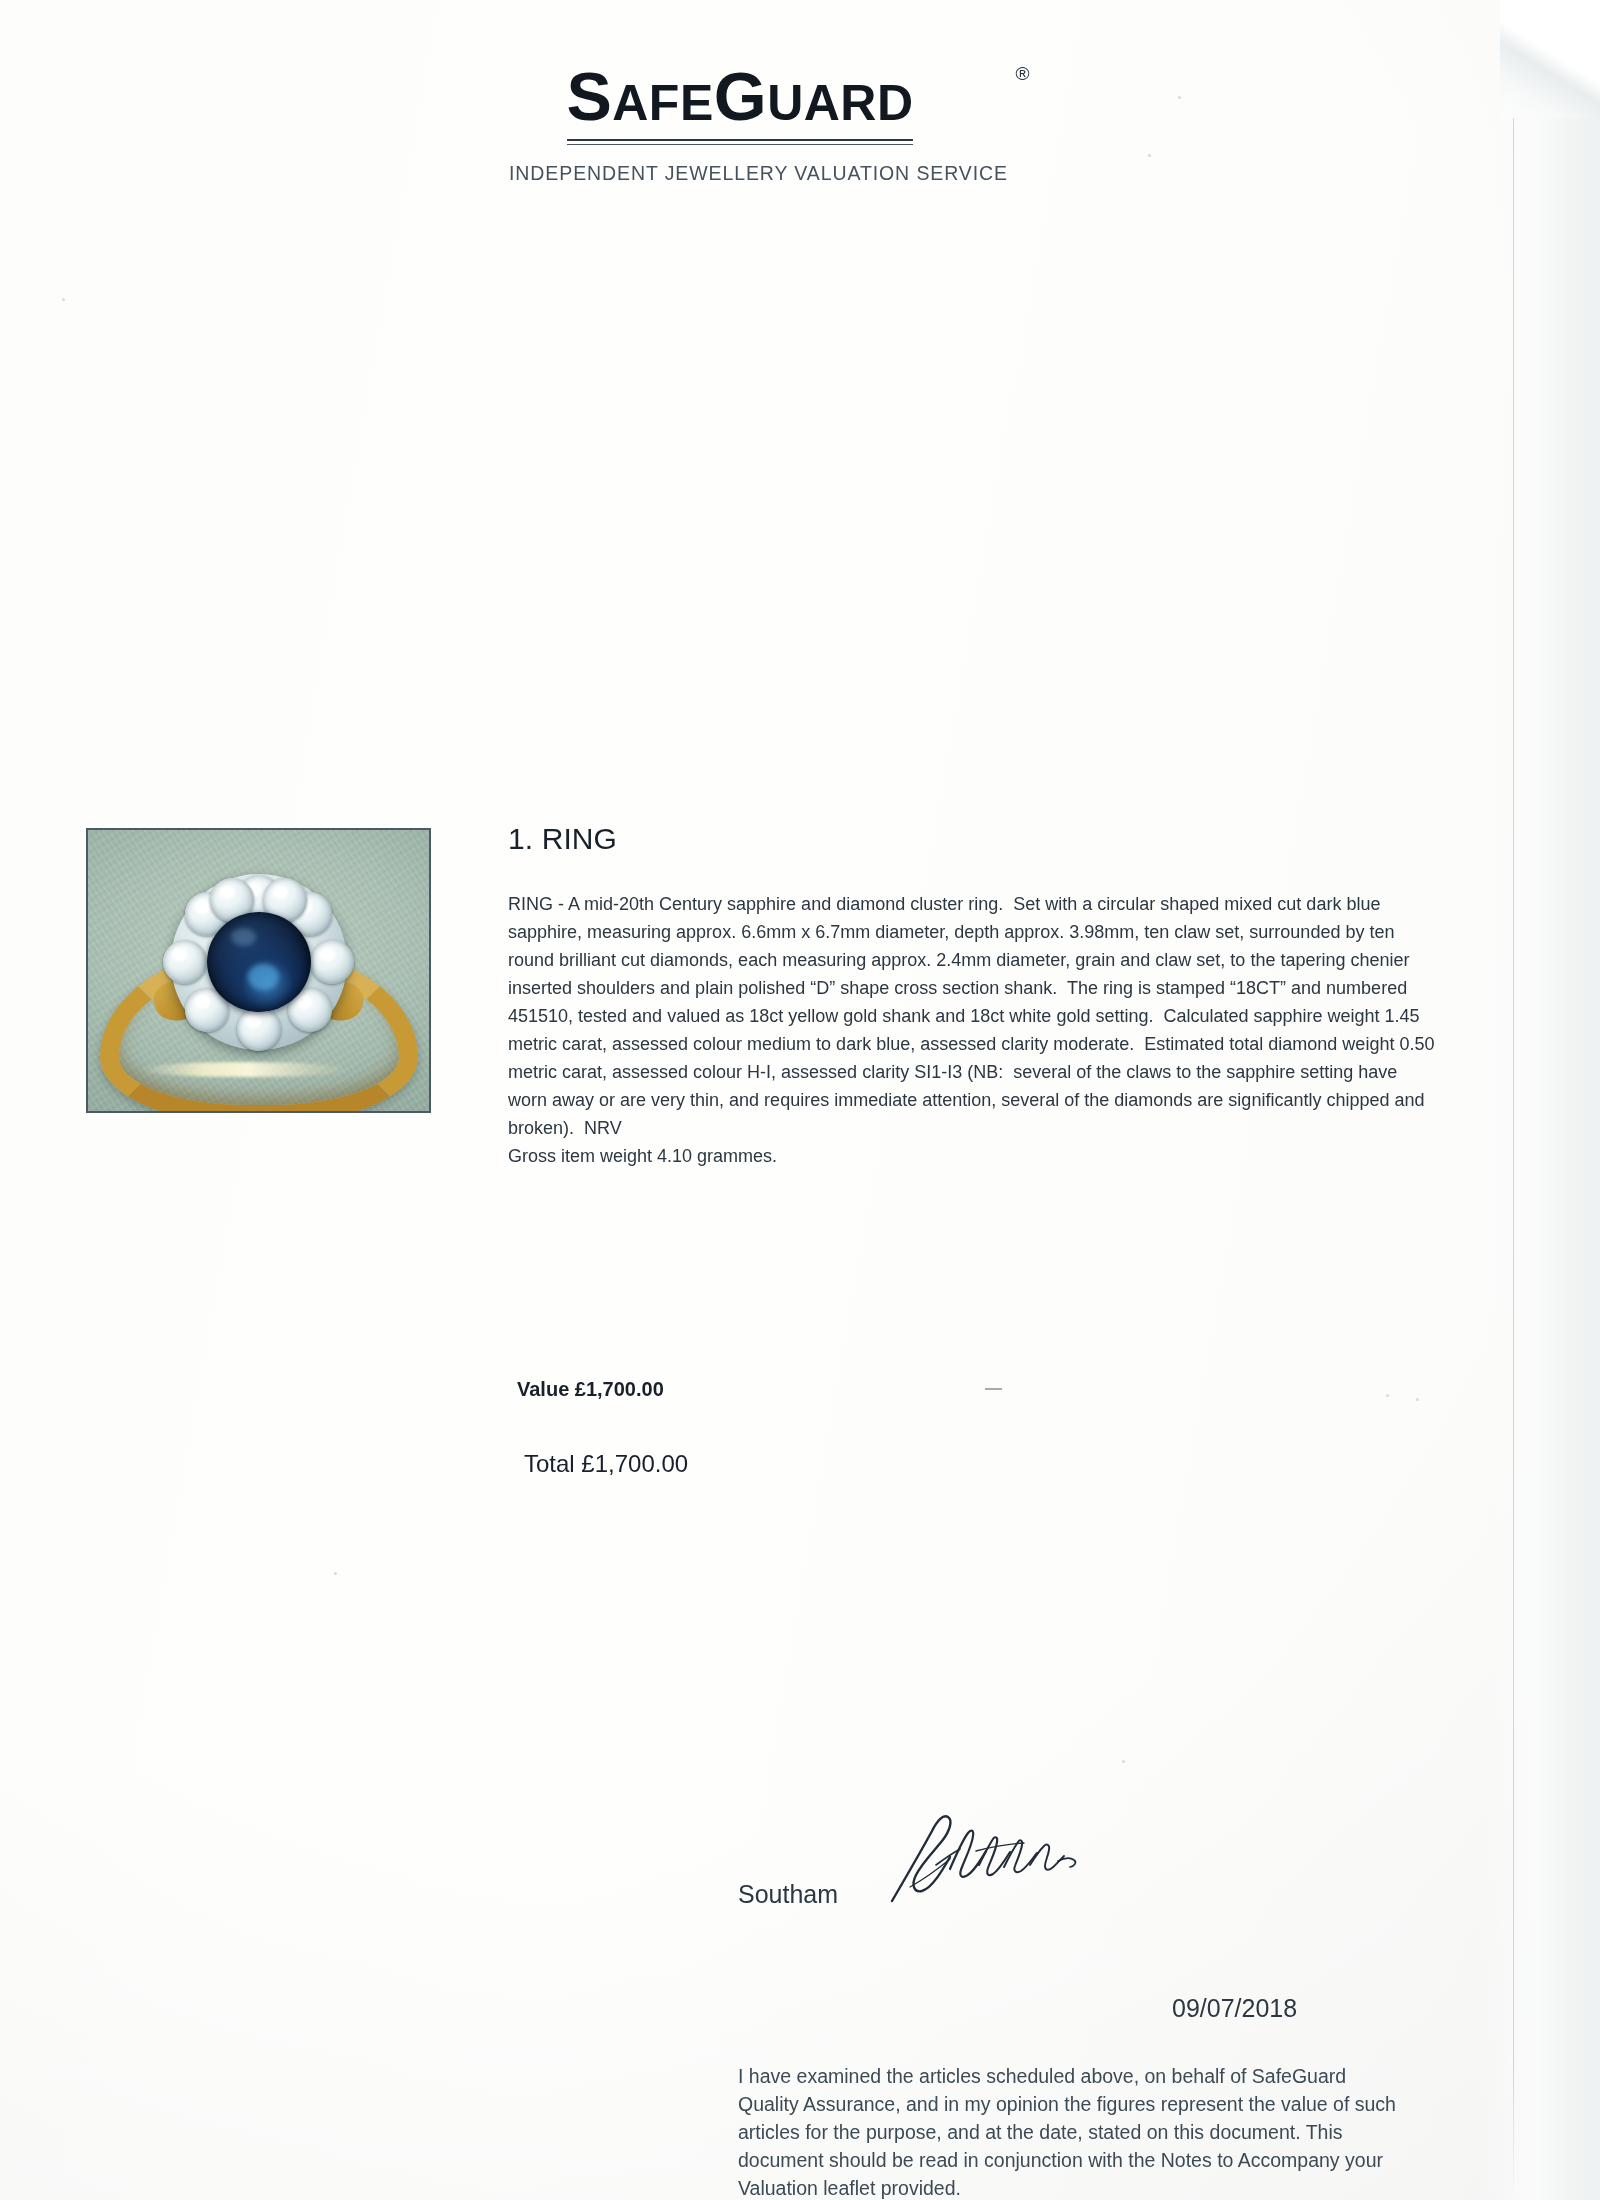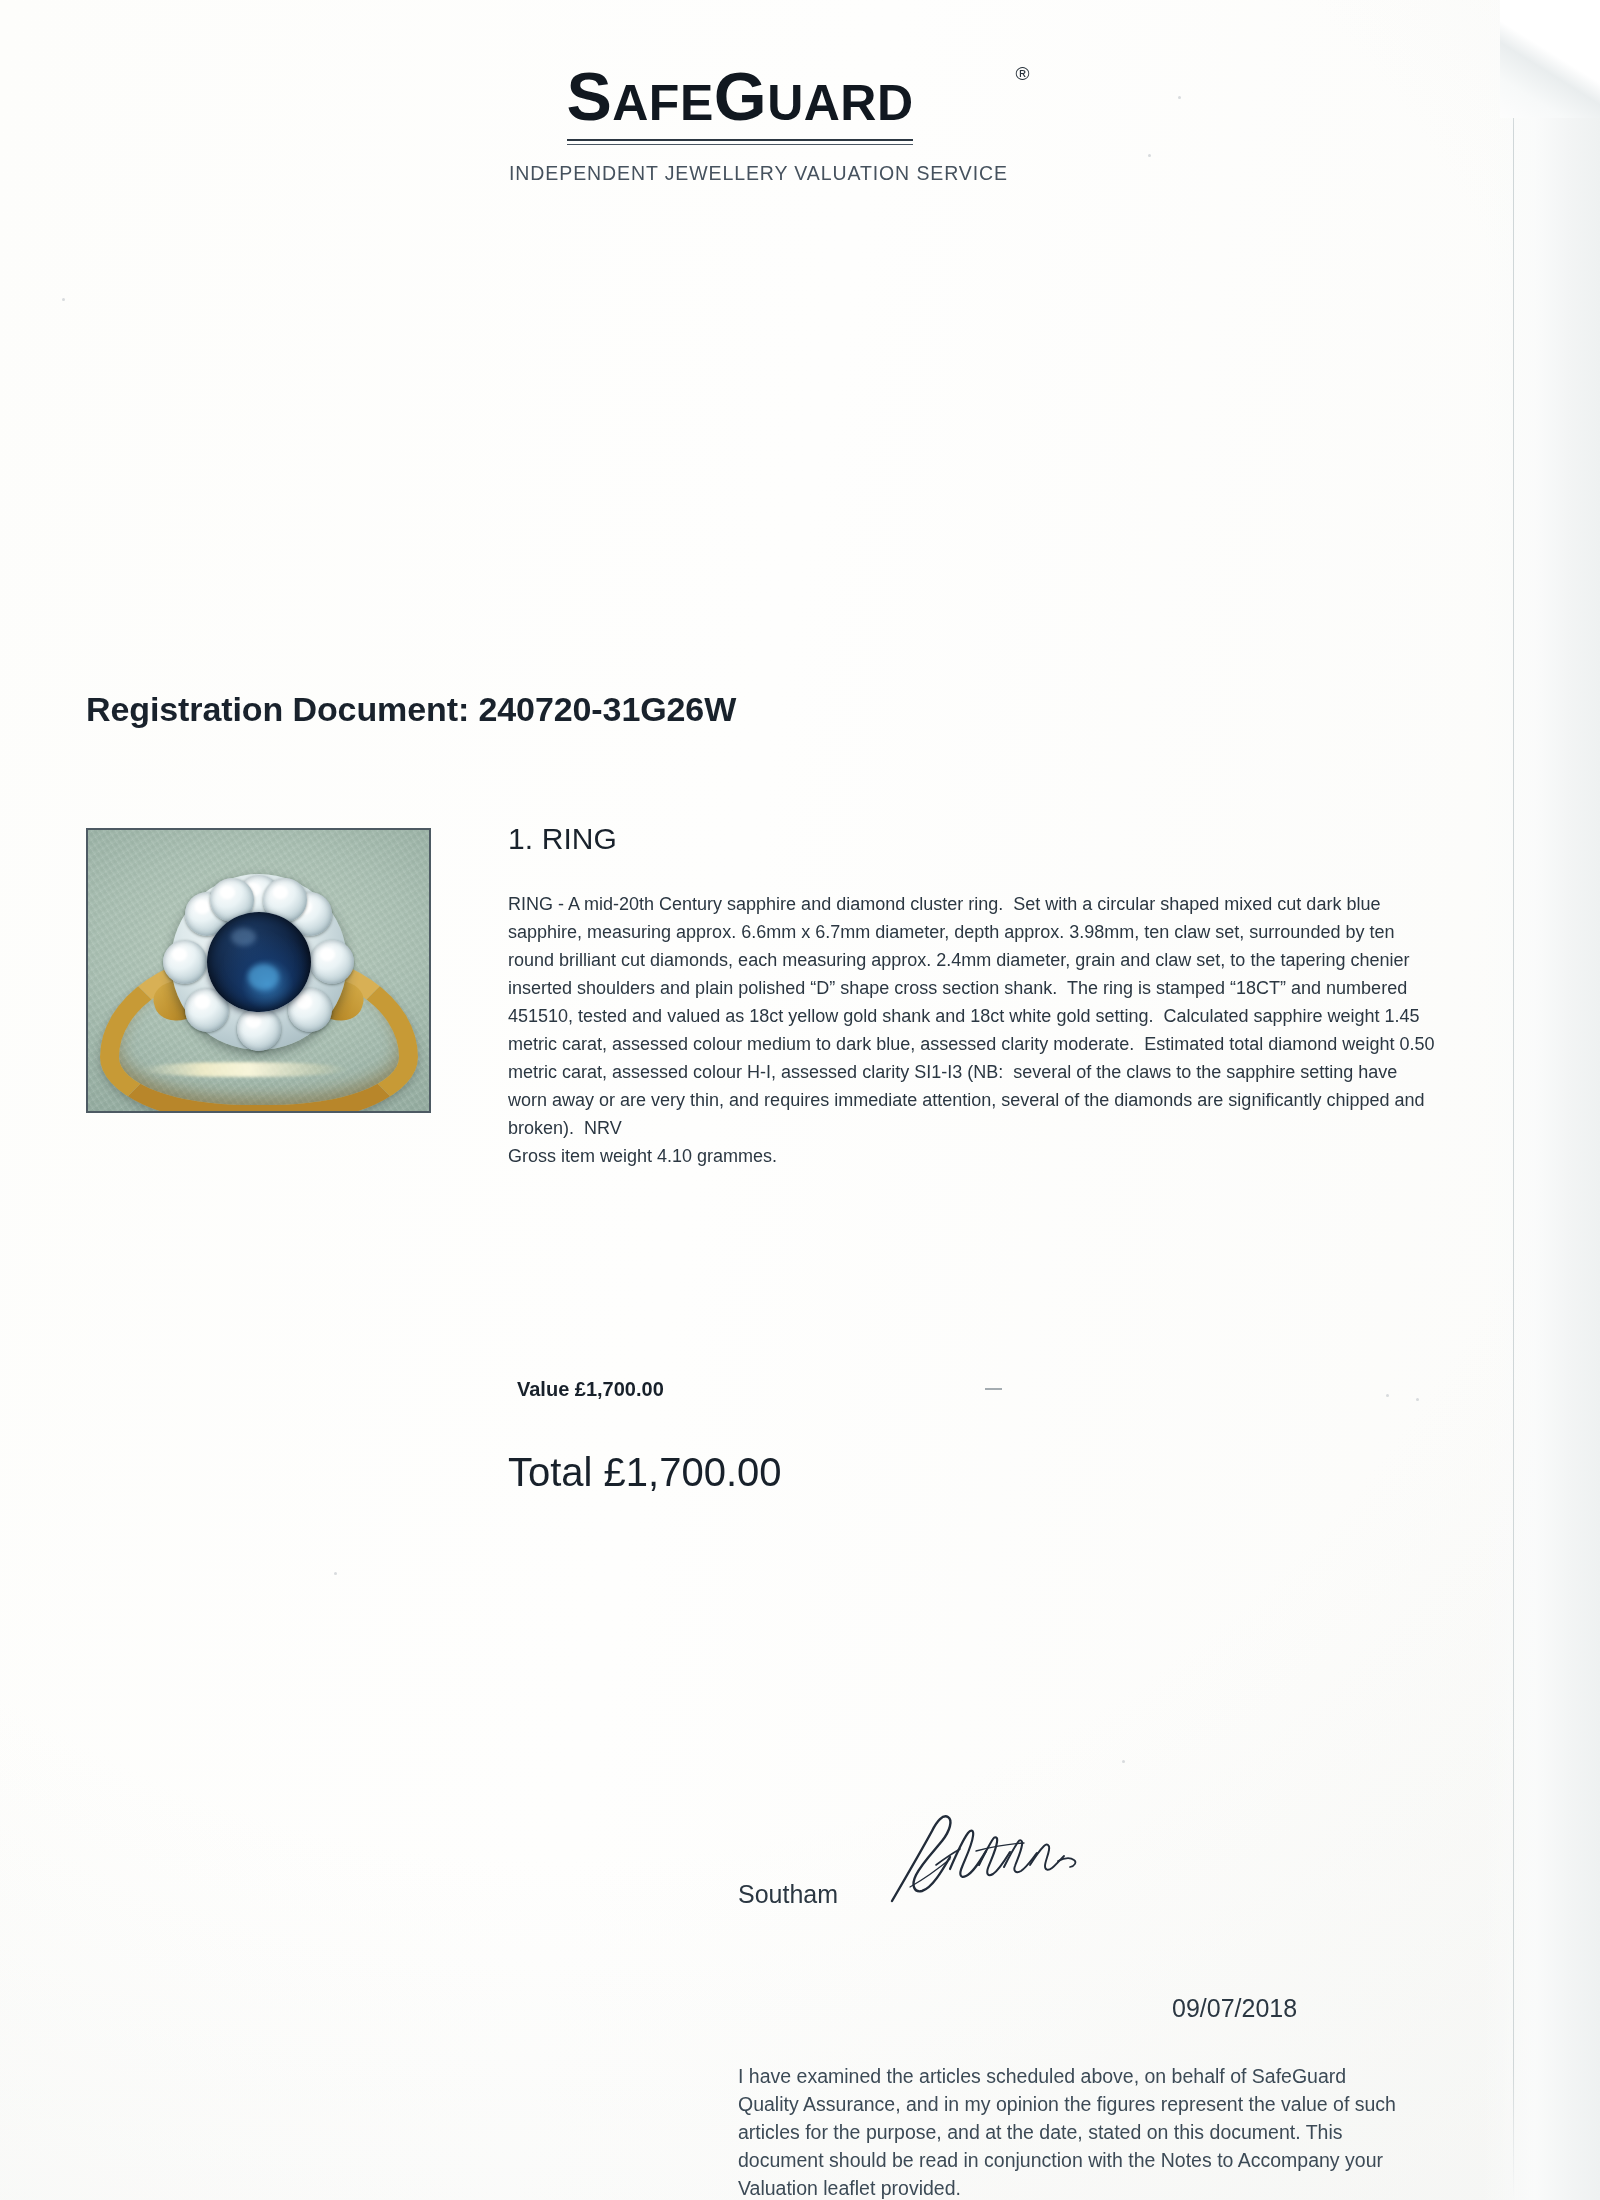--- a/index.html
+++ b/index.html
@@ -295,22 +295,22 @@
     top: 1378px;
     left: 508px;
     font-size: 20px;
     font-weight: 700;
     color: #18212b;
     margin-left: 9px;
   }
   .total-line {
     position: absolute;
     top: 1450px;
-    left: 508px;
-    font-size: 40px;
+    left: 524px;
+    font-size: 24px;
     font-weight: 400;
     color: #18212b;
   }
 
   
   .speck {
     position: absolute;
     background: #b9c0c4;
     border-radius: 50%;
     opacity: .55;
@@ -380,21 +380,20 @@
       <div class="logo-word"><span class="cap">S</span><span class="sml">AFE</span><span class="cap">G</span><span class="sml">UARD</span><span class="logo-reg">®</span></div>
       <div class="logo-rules">
         <div class="r1"></div>
         <div class="r2"></div>
       </div>
       <div class="logo-tagline">INDEPENDENT JEWELLERY VALUATION SERVICE</div>
     </div>
   </div>
 
 
-  <div class="reg-line">Registration Document: 240720-31G26W</div>
 
   <div class="item-photo">
     <div class="photo-inner">
       <div class="photo-grain"></div>
 
       <div class="ring-band"></div>
       <div class="ring-shoulder-l"></div>
       <div class="ring-shoulder-r"></div>
       <div class="ring-band-gloss"></div>
 

